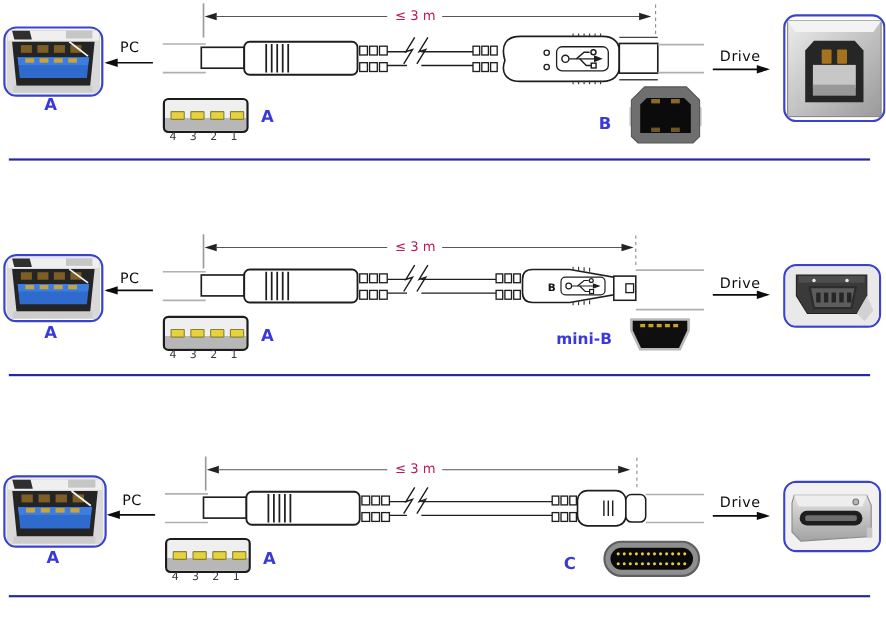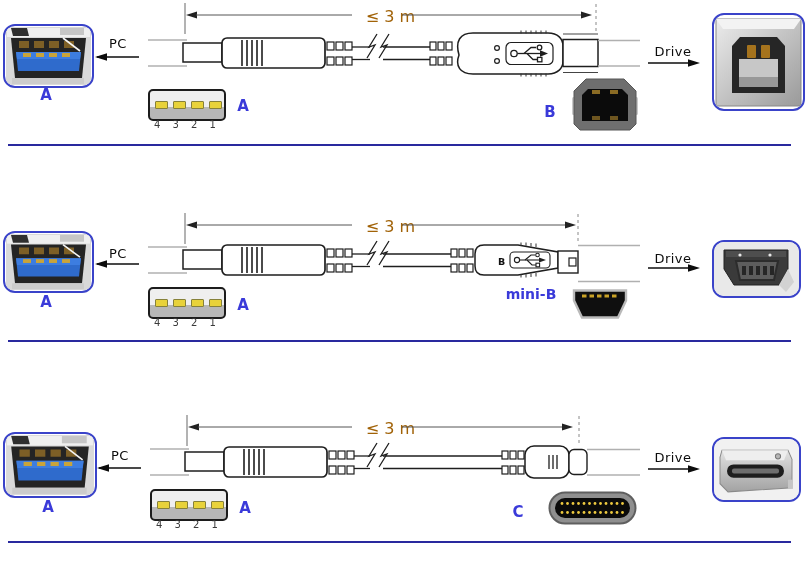--- a/index.html
+++ b/index.html
@@ -6,21 +6,21 @@
   body{width:805px;height:585px;position:relative;overflow:hidden;
        font-family:"DejaVu Sans","Liberation Sans",sans-serif;color:#111;}
   .row{position:absolute;left:0;width:805px;}
   .port-photo{position:absolute;border:2px solid var(--port-border,#3a43c9);
               border-radius:12px;overflow:hidden;background:#fff;}
   .port-photo svg{display:block;width:100%;height:100%;}
   .blue-label{position:absolute;color:var(--label-blue,#3a3ad9);font-weight:bold;
               font-size:15px;text-align:center;line-height:1.1;}
   .blue-label.small{font-size:14px;}
   .dir-label{position:absolute;font-size:13px;color:#0c0c0c;text-align:center;letter-spacing:.5px;}
-  .dim-label{position:absolute;font-size:16px;color:#a16207;text-align:right;white-space:nowrap;}
+  .dim-label{position:absolute;font-size:12px;color:#be185d;text-align:center;white-space:nowrap;}
   .a-face{position:absolute;border:2px solid #1c1c1c;border-radius:5px;
           background:linear-gradient(#efefef 0 58%,#b7b7b7 58% 100%);}
   .a-face .pin{position:absolute;top:10px;width:11px;height:6px;
                background:var(--pin-yellow,#e8d23a);border:1px solid #86813a;border-radius:1px;}
   .pin-numbers{position:absolute;display:flex;justify-content:space-around;
                font-size:10px;color:#3a3a3a;}
   .pin-numbers span{width:14px;text-align:center;}
   .sep{position:absolute;left:8px;width:783px;height:2px;background:var(--sep-blue,#29299e);}
   .device-face{position:absolute;}
   .device-face svg{display:block;width:100%;height:100%;}
@@ -328,21 +328,21 @@
     <span class="pin" style="left:59px;"></span>
   </div>
   <div class="pin-numbers" style="left:148px;top:170px;width:74px;">
     <span>4</span>
     <span>3</span>
     <span>2</span>
     <span>1</span>
   </div>
   <div class="blue-label" style="left:228px;top:150px;width:30px;">A</div>
 
-  <div class="blue-label small" style="left:496px;top:140px;width:70px;">mini-B</div>
+  <div class="blue-label small" style="left:496px;top:155px;width:70px;">mini-B</div>
   <div class="device-face" style="left:570px;top:141px;width:60px;height:33px;">
     <svg viewBox="0 0 60 32">
       <polygon points="4,2 56,2 56,12 48,29 12,29 4,12" fill="#0f0f0f" stroke="#b9b9b9" stroke-width="2.4"></polygon>
       <rect x="12" y="6" width="4.5" height="3" fill="#c9a227"></rect>
       <rect x="19.5" y="6" width="4.5" height="3" fill="#c9a227"></rect>
       <rect x="27" y="6" width="4.5" height="3" fill="#c9a227"></rect>
       <rect x="34.5" y="6" width="4.5" height="3" fill="#c9a227"></rect>
       <rect x="42" y="6" width="4.5" height="3" fill="#c9a227"></rect>
     </svg>
   </div>

